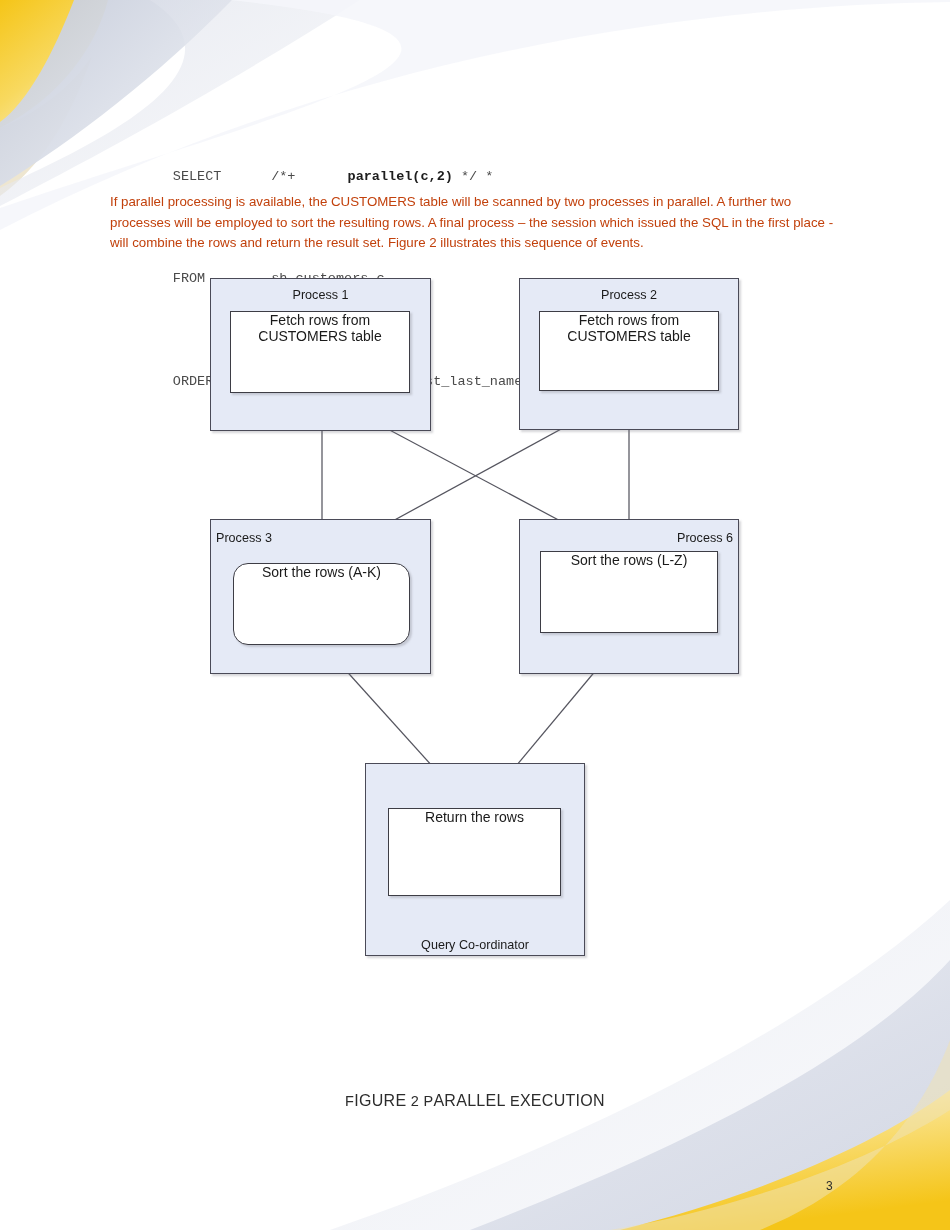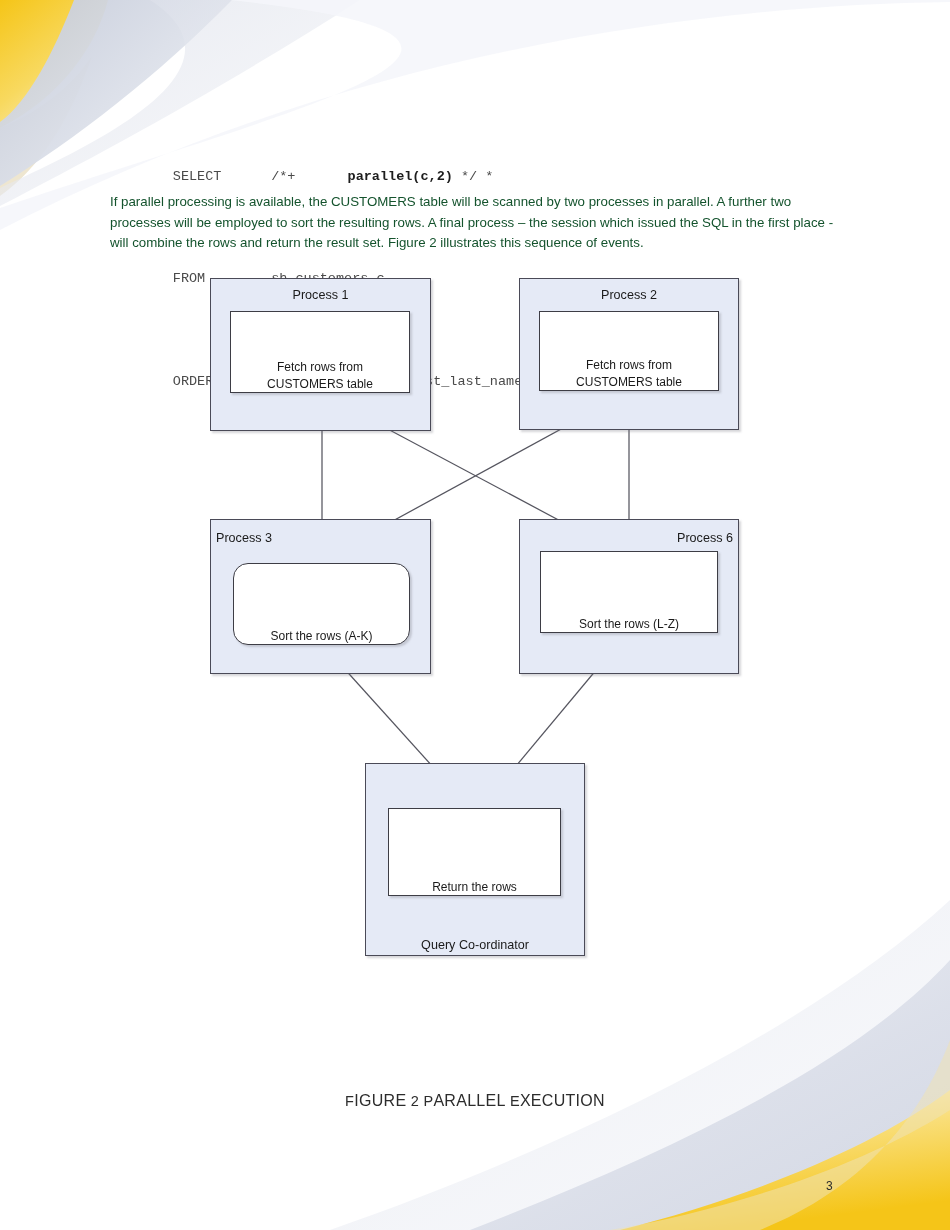--- a/index.html
+++ b/index.html
@@ -53,21 +53,21 @@
   .sql-hint-b { font-weight: bold; color: #1d1d1d; padding-left: 44px; }
 
   
   .para {
     position: absolute;
     left: 110px;
     top: 179px;
     width: 728px;
     font-size: 13.3px;
     line-height: 20.6px;
-    color: #14532d;
+    color: #c2410c;
     text-align: left;
   }
 
   
   #diagram {
     position: absolute;
     left: 0;
     top: 0;
     width: 950px;
     height: 1000px;
@@ -79,24 +79,24 @@
     box-sizing: border-box;
     box-shadow: 2px 2px 2px rgba(120,120,130,0.30);
   }
   .inner-box {
     position: absolute;
     background: #ffffff;
     border: 1.4px solid #3d3d45;
     box-sizing: border-box;
     box-shadow: 2px 2px 2px rgba(120,120,130,0.30);
     display: flex;
-    align-items: flex-end;
+    align-items: flex-start;
     justify-content: center;
     text-align: center;
-    font-size: 12px;
+    font-size: 14px;
     line-height: 16.4px;
     color: #1a1a1a;
   }
   .proc-label {
     position: absolute;
     font-size: 12.6px;
     line-height: 16px;
     color: #1a1a1a;
     white-space: nowrap;
   }

